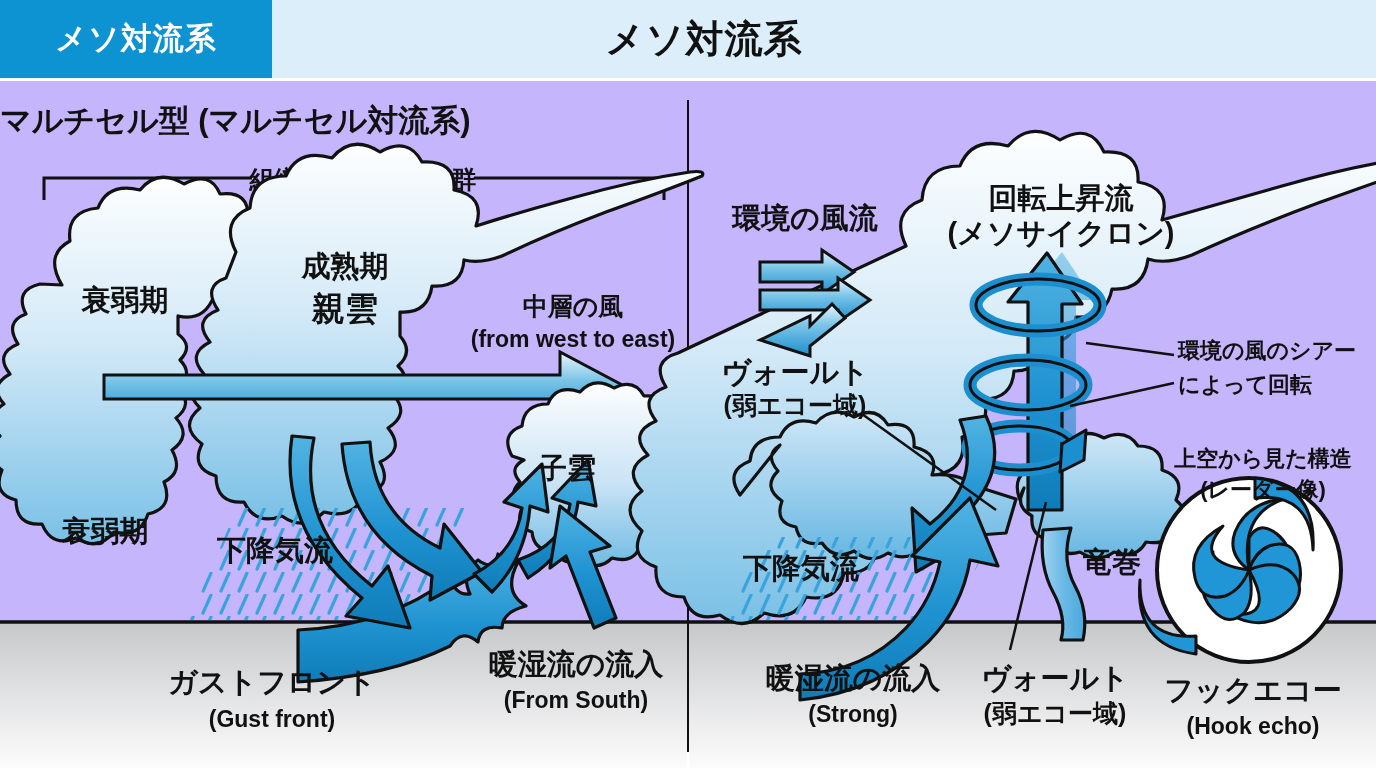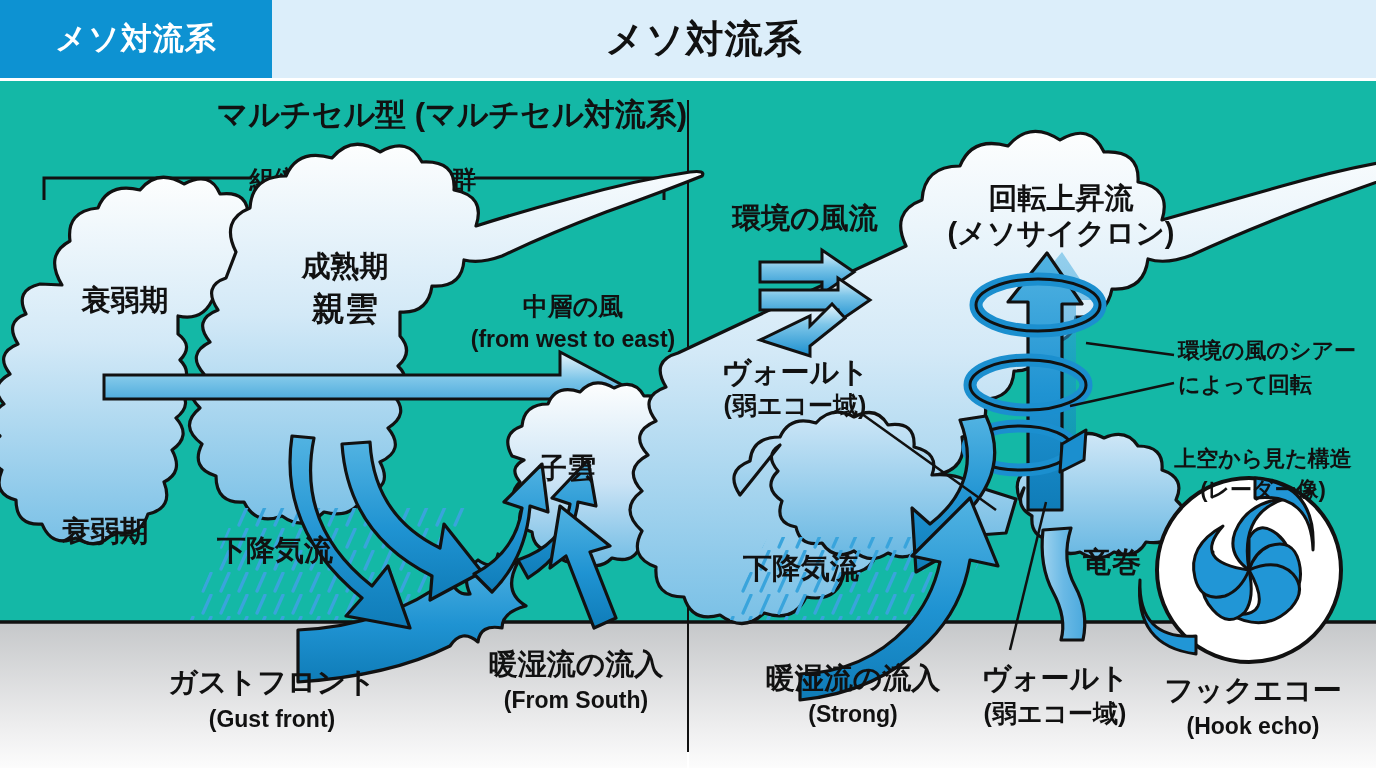--- a/index.html
+++ b/index.html
@@ -1,34 +1,34 @@
 <!DOCTYPE html>
 <html><head>
 <meta charset="utf-8">
 <style>
   html,body{margin:0;padding:0;background:#fff;}
   body{width:1376px;height:768px;overflow:hidden;
        font-family:"Liberation Sans","DejaVu Sans",sans-serif;}
-  #root{position:relative;width:1376px;height:691px;background:#14b8a6;}
+  #root{position:relative;width:1376px;height:691px;background:#c4b5fd;}
 
   
   .hdr{position:absolute;left:0;top:0;width:1376px;height:78px;background:#dceefa;}
   .hdr-tab{position:absolute;left:0;top:0;width:272px;height:78px;background:#0d92d2;
            display:flex;align-items:center;justify-content:center;}
   .hdr-tab span{color:#ffffff;font-size:31px;font-weight:bold;letter-spacing:1px;}
   .hdr-title{position:absolute;left:272px;top:0;width:1104px;height:78px;
              display:flex;align-items:center;justify-content:center;}
   .hdr-title span{color:#111;font-size:38px;font-weight:bold;letter-spacing:1px;
                   transform:translateX(-120px);}
   .hdr-rule{position:absolute;left:0;top:78px;width:1376px;height:3px;background:#ffffff;}
 
   
   .divider{position:absolute;left:687px;top:100px;width:2px;height:652px;background:#111;}
-  .panel-title{position:absolute;top:94px;font-size:31px;font-weight:bold;color:#111;
-               text-align:right;white-space:nowrap;}
+  .panel-title{position:absolute;top:100px;font-size:31px;font-weight:bold;color:#111;
+               text-align:left;white-space:nowrap;}
   #ptL{left:0;width:687px;}
   #ptR{left:689px;width:687px;}
 
   
   svg.stage{position:absolute;left:0;top:0;width:1376px;height:768px;}
 
   .lbl{font-family:"Liberation Sans","DejaVu Sans",sans-serif;fill:#111;font-weight:bold;}
   .lbl-jp{font-size:25px;}
   .lbl-jp-sm{font-size:22px;}
   .lbl-en{font-size:23px;font-weight:bold;}

